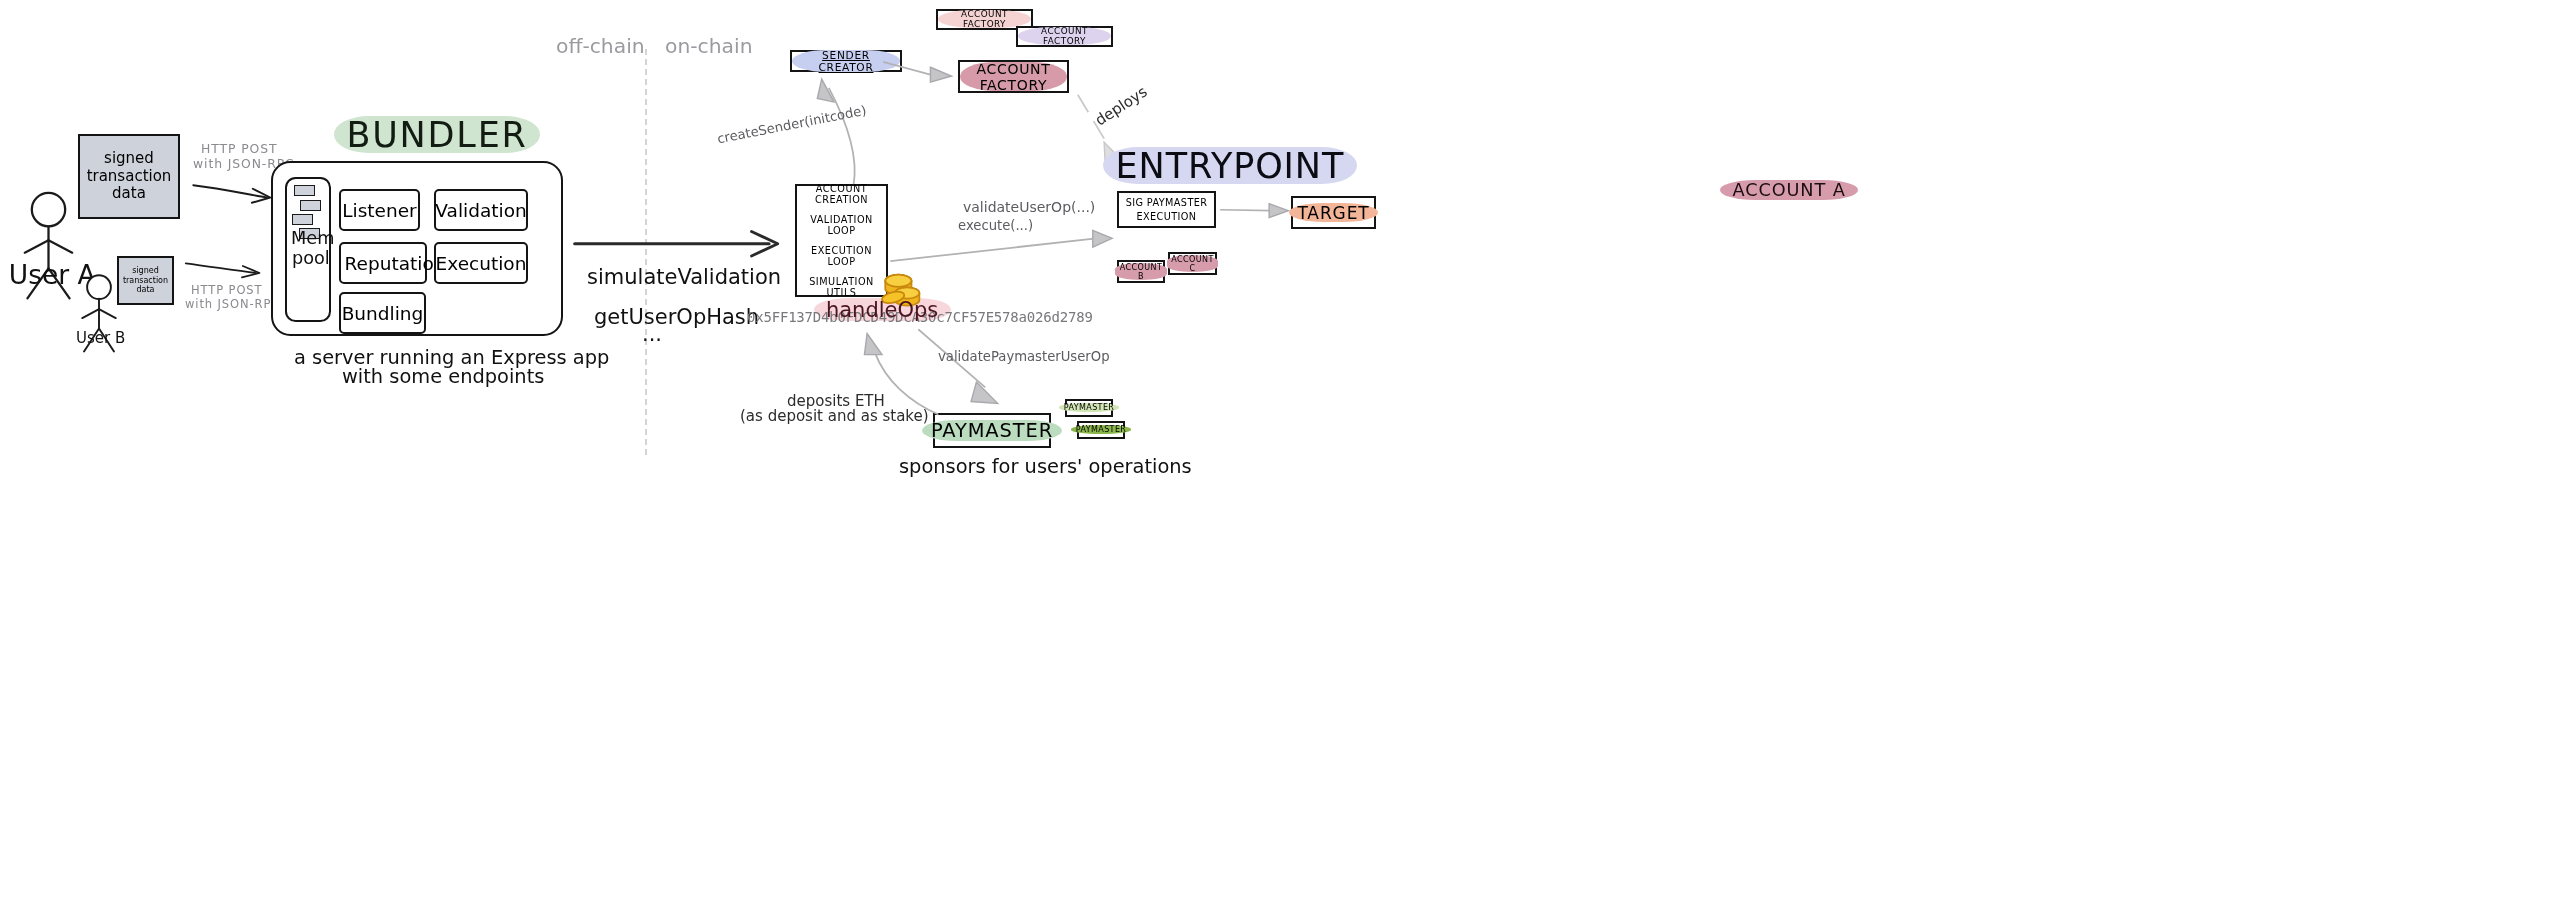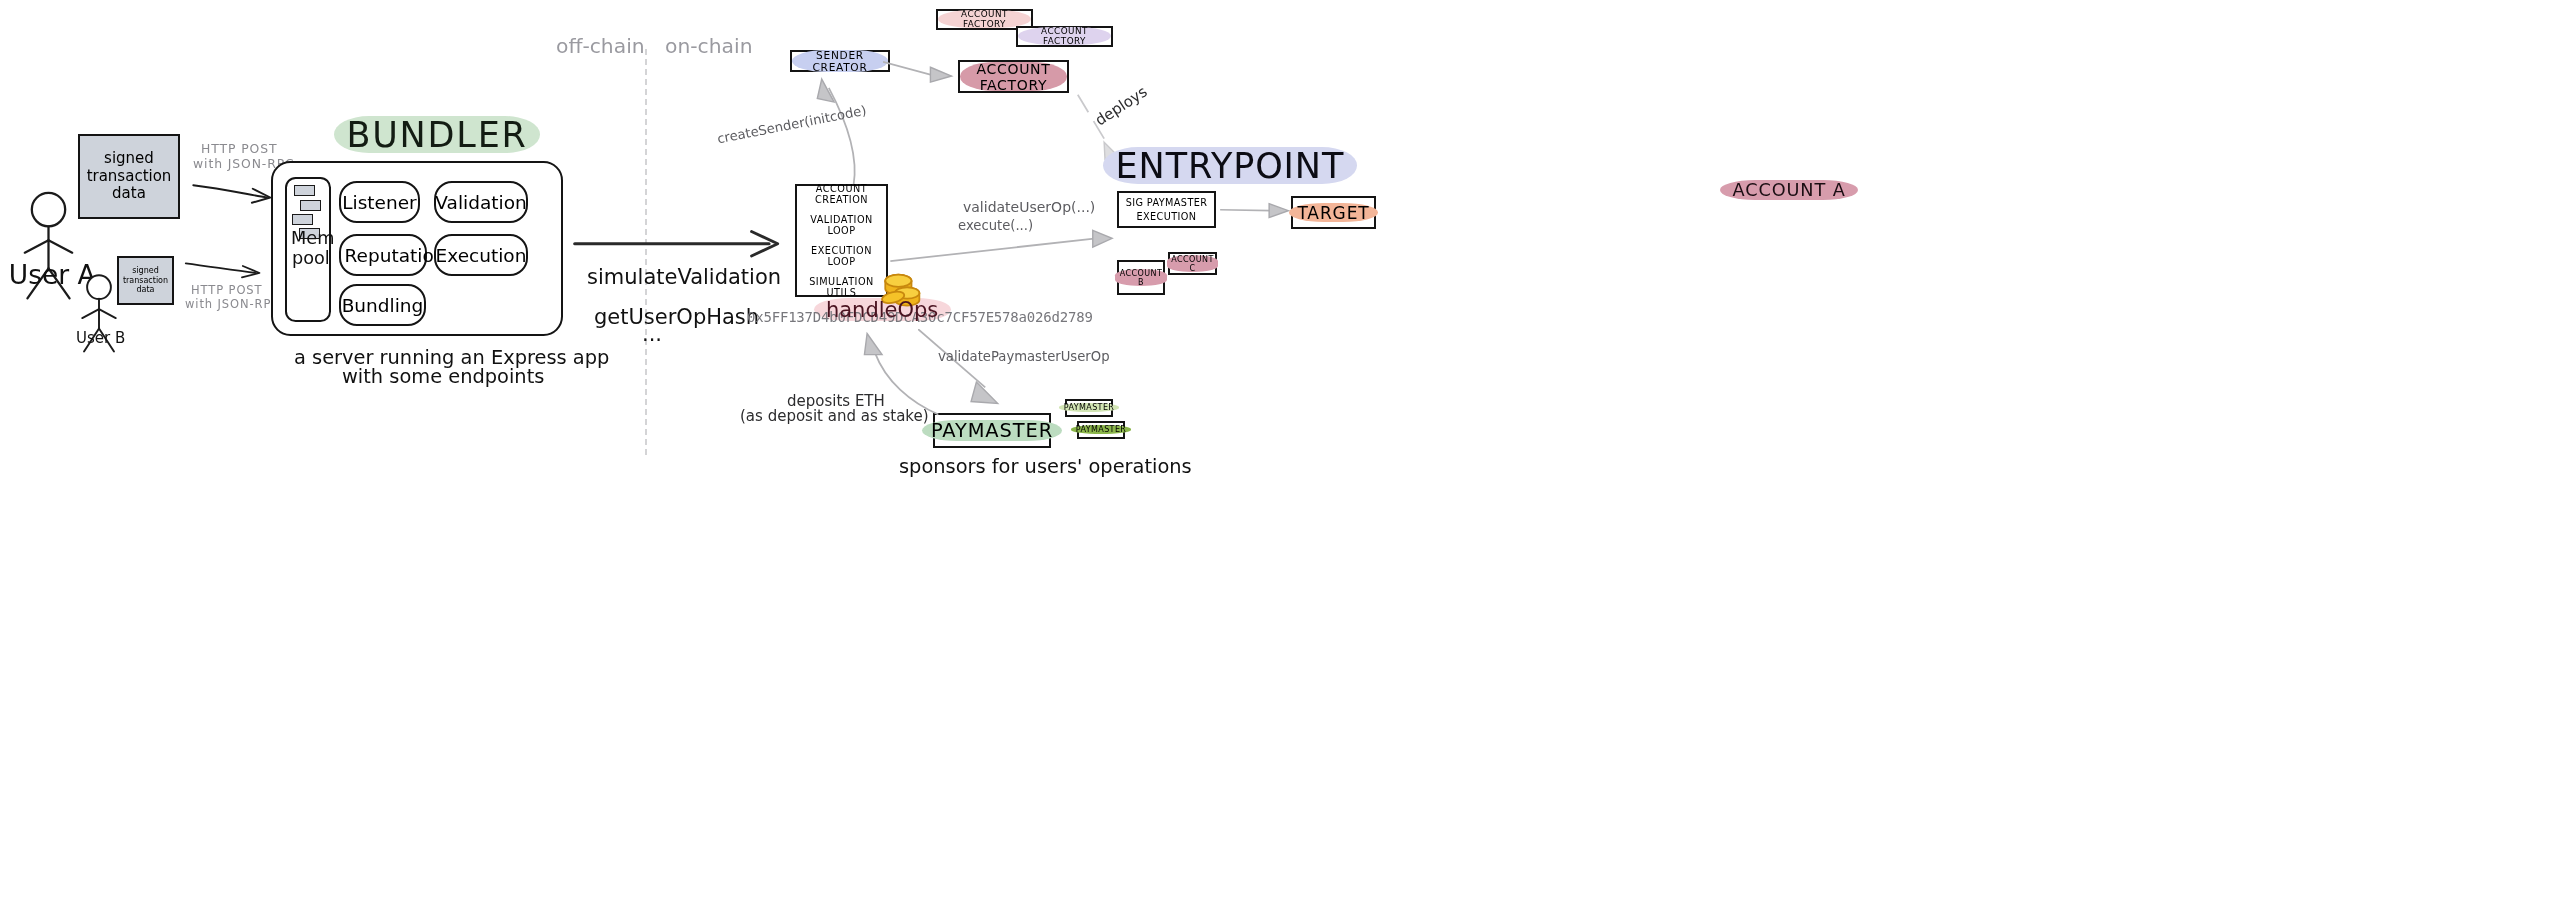--- a/index.html
+++ b/index.html
@@ -18,23 +18,23 @@
   }
   .hl > span{position:relative;z-index:1;}
 
   
   .boxline{
     border:2.6px solid #141414;background:#ffffff;
     display:flex;align-items:center;justify-content:center;
     box-sizing:border-box;text-align:center;
   }
   .roundbox{
-    border:2.6px solid #141414;background:#ffffff;border-radius:18px;
+    border:2.6px solid #141414;background:#ffffff;border-radius:5px;
     display:flex;align-items:center;justify-content:center;
-    box-sizing:border-box;text-align:left;
+    box-sizing:border-box;text-align:left;margin-top:8px;
   }
 
   
   .stick svg{display:block;}
 
   
   .divider{
     border-left:2.6px dashed #d4d4d6;height:406px;
   }
 
@@ -158,21 +158,21 @@
 
 <div class="abs" data-name="entrypoint-call-simulatevalidation" style="left:587px;top:265px;font-size:21px;color:#111;">simulateValidation</div>
 <div class="abs hl" data-name="entrypoint-call-handleops" style="left:603px;top:283px;font-size:21px;color:#4a1320;">
   <span data-name="entrypoint-call-handleops-text">handleOps</span>
 </div>
 <style>[data-name="entrypoint-call-handleops"]::before{background:#f7d7db;}</style>
 <div class="abs" data-name="entrypoint-call-getuseropt-hash" style="left:594px;top:305px;font-size:21px;color:#111;">getUserOpHash</div>
 <div class="abs" data-name="entrypoint-call-ellipsis" style="left:642px;top:322px;font-size:21px;color:#111;">...</div>
 
 
-<div class="abs boxline" data-name="sender-creator-box" style="left:790px;top:50px;width:100px;height:22px;">
+<div class="abs boxline" data-name="sender-creator-box" style="left:790px;top:50px;width:112px;height:22px;text-decoration:underline;">
   <span class="hl" data-name="sender-creator-highlight" style="font-size:10.6px;letter-spacing:0.7px;padding:0.9px 7px;">
     <span data-name="sender-creator-label">SENDER CREATOR</span>
   </span>
 </div>
 <style>[data-name="sender-creator-highlight"]::before{background:#c7cff0;}</style>
 
 
 <div class="abs" data-name="create-sender-arrow" style="left:804px;top:72px;">
   <svg width="62" height="115" viewBox="0 0 70 130">
     <path d="M56,128 C62,92 44,48 28,18" fill="none" stroke="#b2b2b5" stroke-width="2"></path>
@@ -280,21 +280,21 @@
 
 
 <div class="abs boxline" data-name="target-box" style="left:1291px;top:196px;width:85px;height:33px;">
   <span class="hl" data-name="target-highlight" style="font-size:17px;letter-spacing:0.9px;padding:0.9px 8px;">
     <span data-name="target-label">TARGET</span>
   </span>
 </div>
 <style>[data-name="target-highlight"]::before{background:#f3b598;}</style>
 
 
-<div class="abs boxline" data-name="account-b-box" style="left:1117px;top:260px;width:48px;height:35px;">
+<div class="abs boxline" data-name="account-b-box" style="left:1117px;top:260px;width:48px;height:23px;">
   <span class="hl" data-name="account-b-highlight" style="font-size:8px;letter-spacing:0.4px;padding:0.9px 4.4px;">
     <span data-name="account-b-label">ACCOUNT B</span>
   </span>
 </div>
 <style>[data-name="account-b-highlight"]::before{background:#d79cac;}</style>
 
 <div class="abs boxline" data-name="account-c-box" style="left:1168px;top:252px;width:49px;height:23px;">
   <span class="hl" data-name="account-c-highlight" style="font-size:8px;letter-spacing:0.4px;padding:0.9px 4.4px;">
     <span data-name="account-c-label">ACCOUNT C</span>
   </span>

